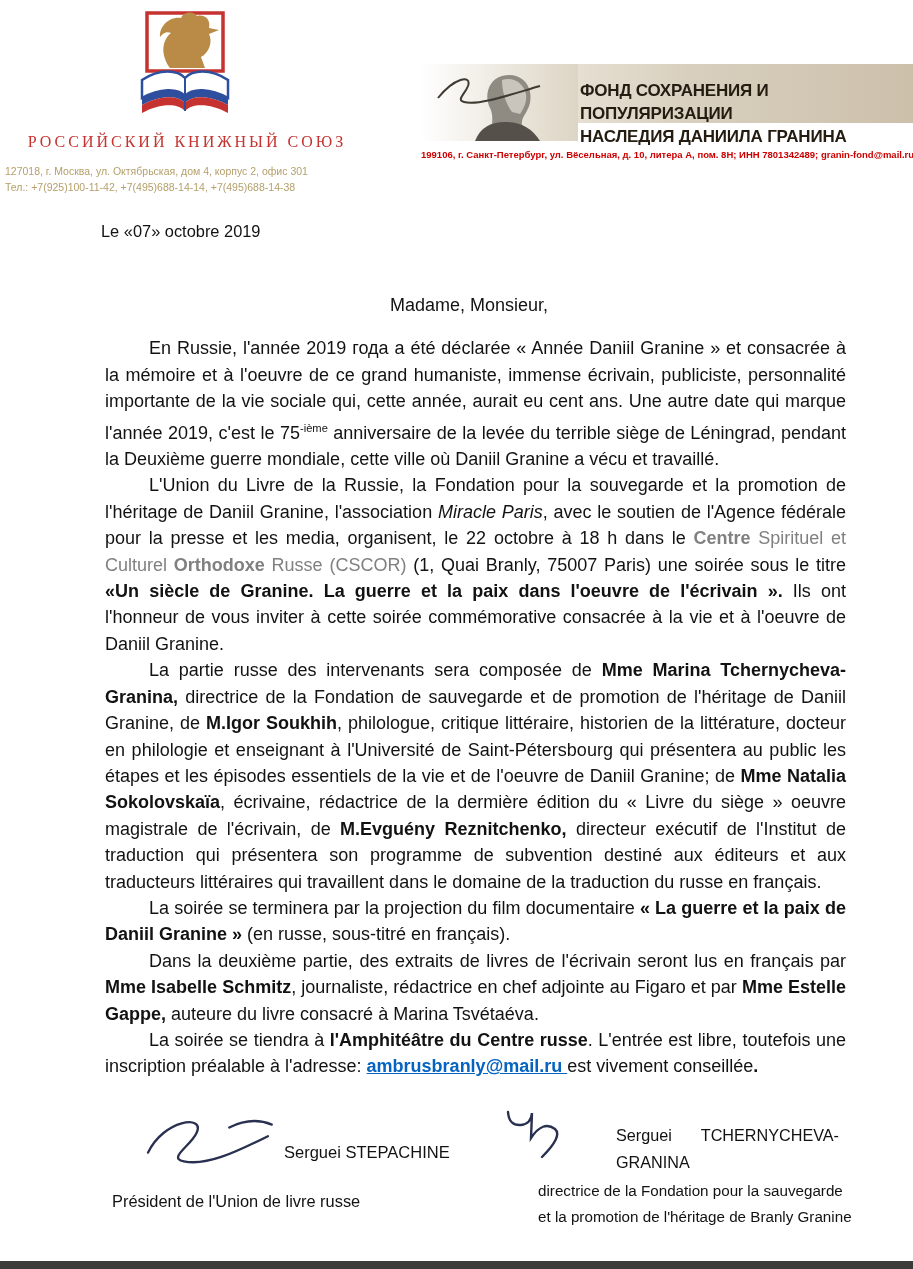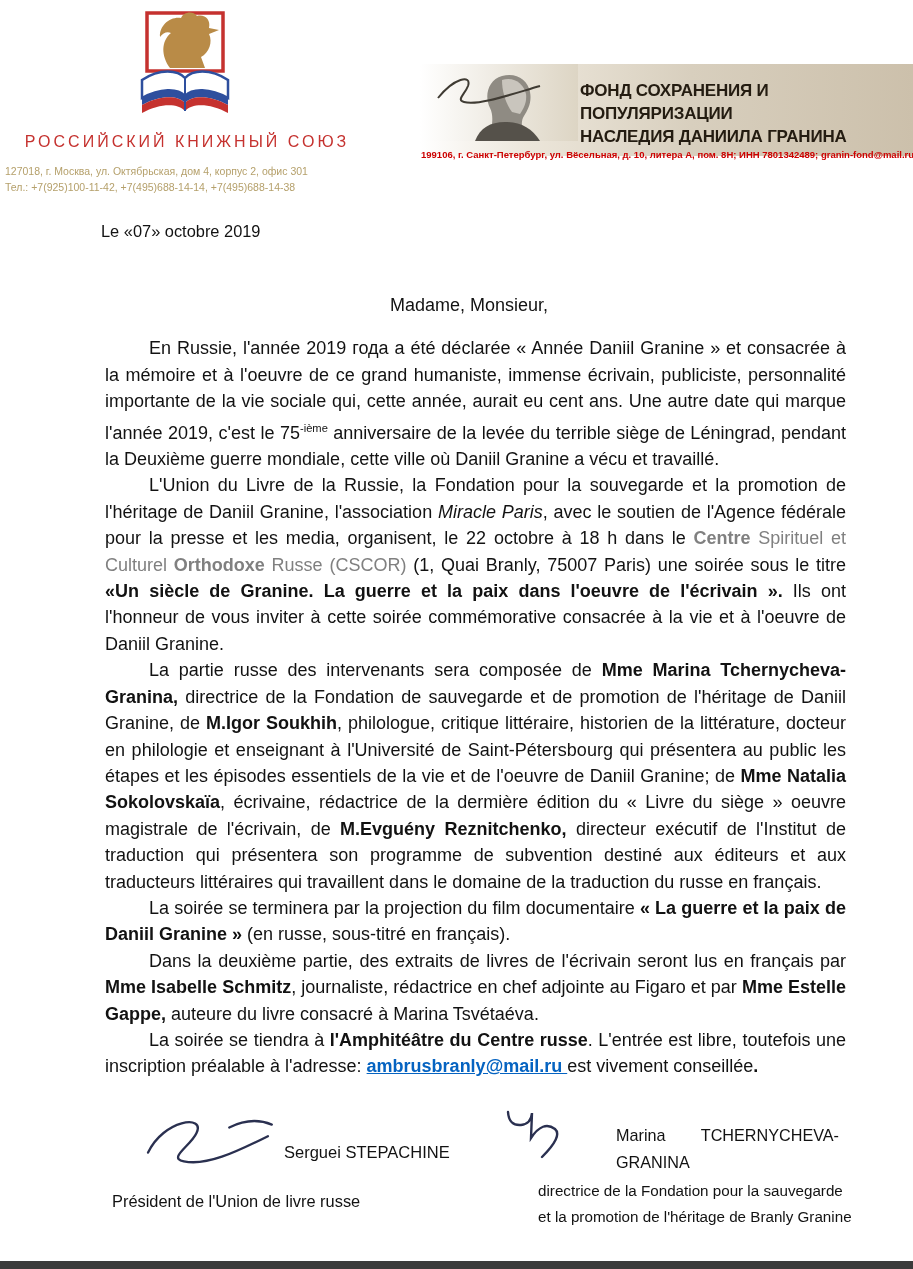--- a/index.html
+++ b/index.html
@@ -16,30 +16,30 @@
   html,body{margin:0;padding:0;background:#888;}
   .page{
     position:relative;width:913px;height:1269px;background:#ffffff;
     font-family:"Liberation Sans",sans-serif;color:var(--body_text);
     overflow:hidden;margin:0 auto;
   }
   
   .logo{position:absolute;left:130px;top:6px;width:110px;height:124px;}
   .rks-title{
     position:absolute;left:22px;top:133px;width:330px;text-align:center;
-    font-family:Liberation Sans, sans-serif;font-size:16px;letter-spacing:3px;
+    font-family:Liberation Serif, serif;font-size:16px;letter-spacing:3px;
     color:var(--rks_red);white-space:nowrap;
   }
   .rks-addr{
     position:absolute;left:5px;top:163px;width:370px;
     font-size:10.5px;line-height:16px;color:var(--tan);
   }
   
   .banner{
-    position:absolute;left:420px;top:64px;width:493px;height:92px;
+    position:absolute;left:420px;top:64px;width:493px;height:59px;
     background:linear-gradient(90deg,#ffffff 0%,#ece6da 22%,#d8cfbe 55%,#ccc0ab 100%);
   }
   .banner-photo{position:absolute;left:0;top:0;width:158px;height:77px;}
   .banner-title{
     position:absolute;left:160px;top:15px;width:330px;
     font-weight:700;font-size:17px;line-height:23px;letter-spacing:-0.2px;
     color:var(--banner_text);
   }
   .banner-contact{
     position:absolute;left:421px;top:149px;width:492px;
@@ -135,21 +135,21 @@
     <path class="ink" d="M92 16 C 108 8, 124 8, 136 13"></path>
   </svg>
   <div class="sig-left-name">Serguei STEPACHINE</div>
   <div class="sig-left-title">Président de l'Union de livre russe</div>
 
   <svg class="sig-right" viewBox="0 0 78 55">
     <path class="ink" d="M8 6 q1 14 13 13 q10 -1 11 -12 l-1 25 q12 -18 24 -9 q8 7 -13 28"></path>
   </svg>
   <div class="sig-right-name">
     <div class="name-line1">
-      <span>Marina</span>
+      <span>Serguei</span>
       <span>TCHERNYCHEVA-</span>
     </div>
     <div>GRANINA</div>
   </div>
   <div class="sig-right-title">
     <div>directrice de la Fondation pour la sauvegarde</div>
     <div>et la promotion de l'héritage de Branly Granine</div>
   </div>
 
   <div class="bottom-bar"></div>

